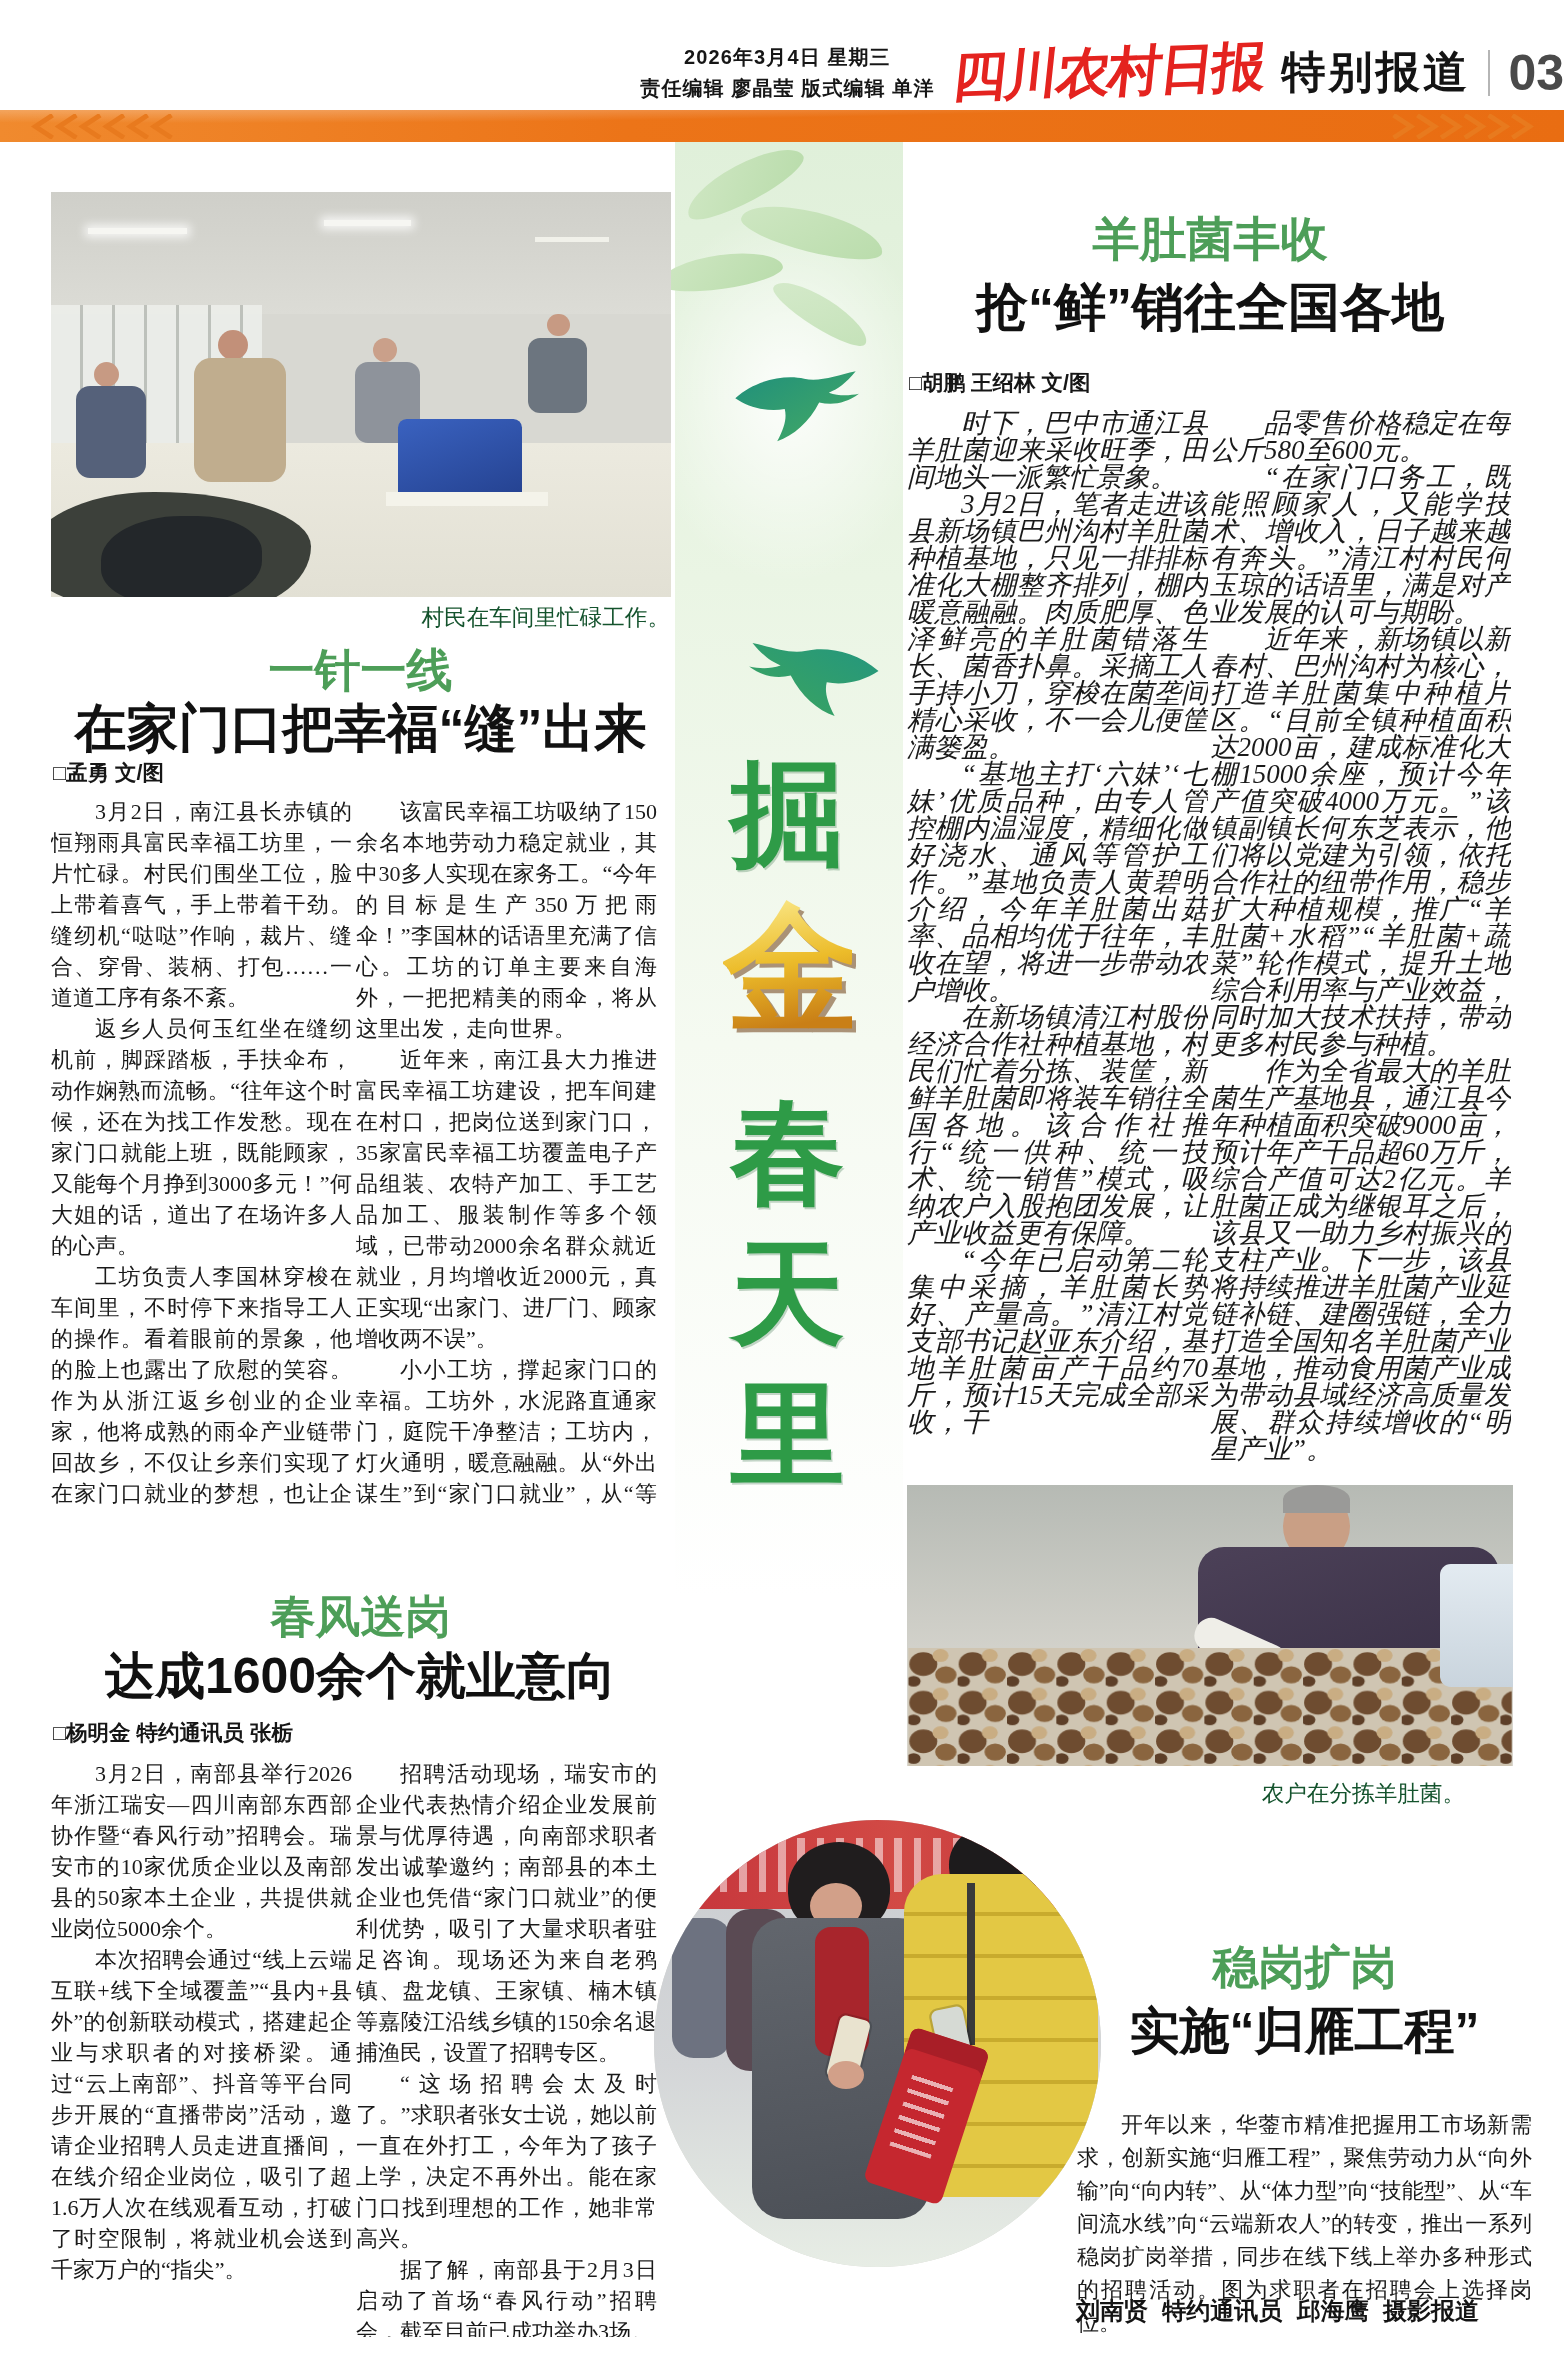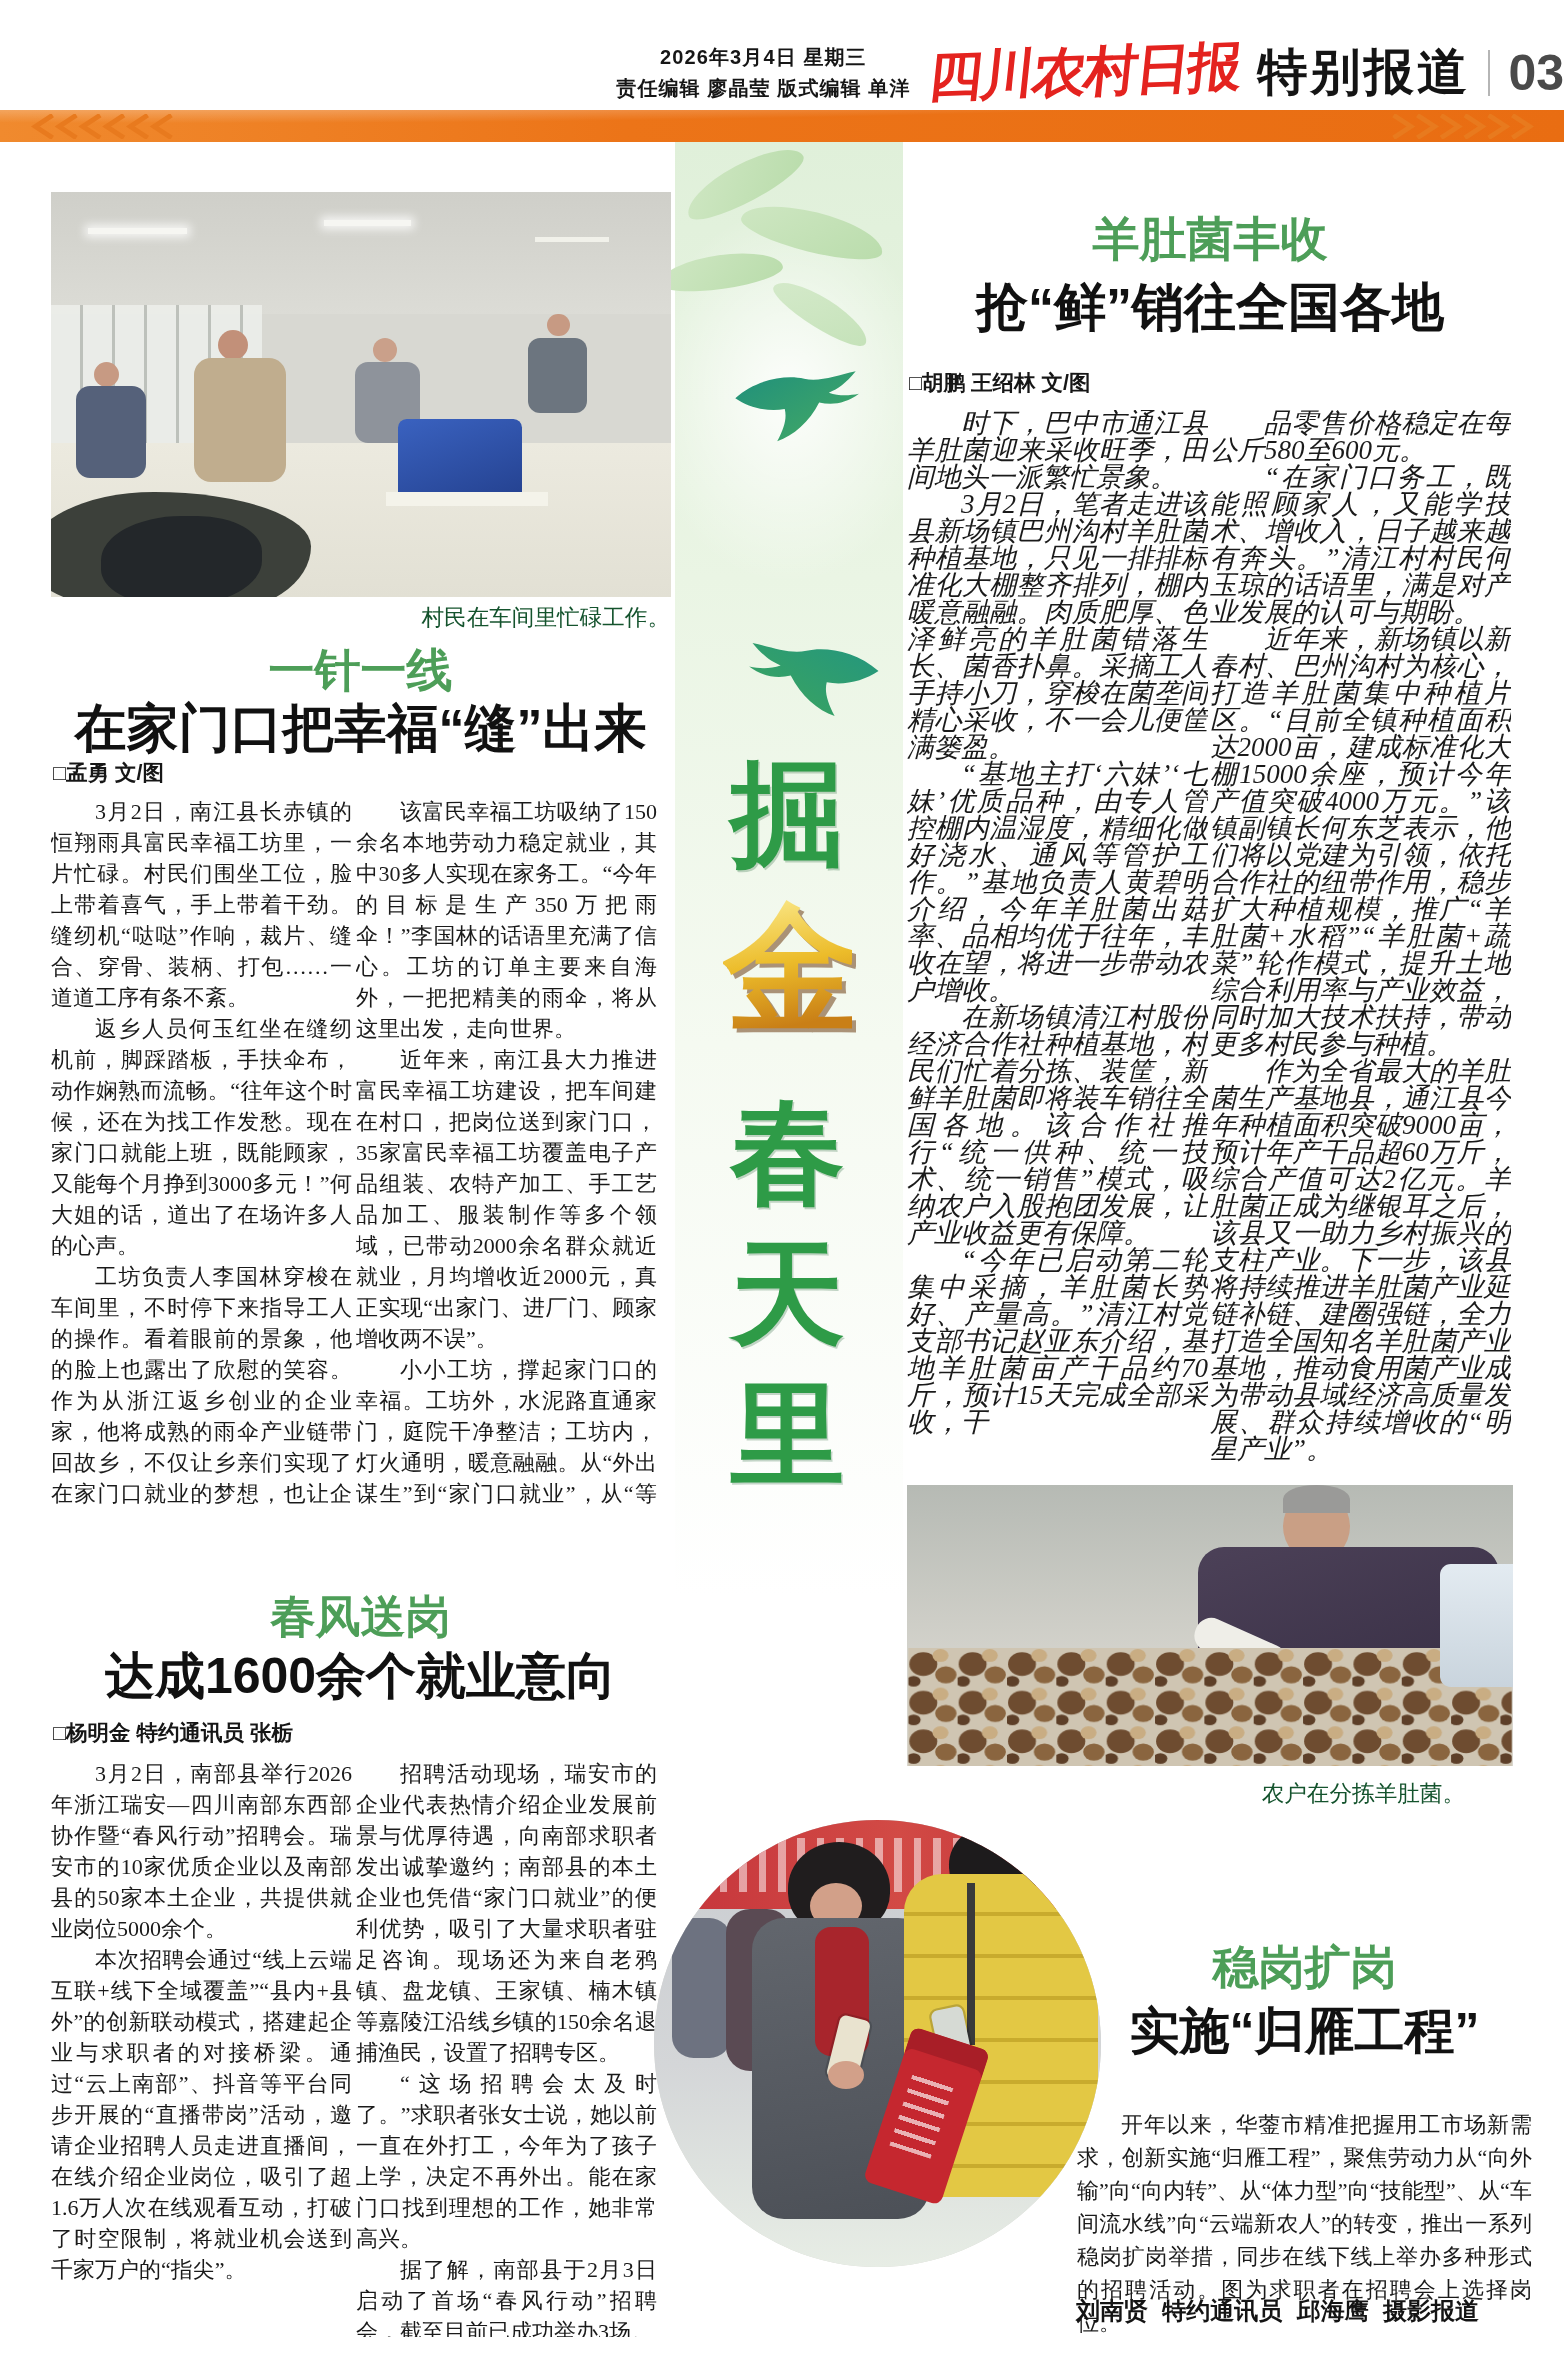--- a/index.html
+++ b/index.html
@@ -3,21 +3,21 @@
 <meta charset="utf-8">
 <style>
   html,body{margin:0;padding:0;background:#fff;}
   .page{position:relative;width:1564px;height:2366px;background:#ffffff;overflow:hidden;
         font-family:"Liberation Serif", serif;color:#1a1a1a;}
   
   .header{position:absolute;top:36px;left:0;width:100%;display:flex;justify-content:flex-end;align-items:center;gap:18px;}
   .hdr-left{text-align:center;font-family:"Liberation Sans",sans-serif;font-weight:bold;font-size:20px;line-height:1.55;color:#161616;letter-spacing:1.1px;}
   .masthead{font-size:54px;font-weight:900;color:#e4231f;font-family:"Liberation Serif",serif;
             transform:rotate(-2deg) skewX(-8deg);letter-spacing:-2.2px;white-space:nowrap;}
-  .section-title{font-family:Liberation Mono, monospace;font-size:50px;font-weight:bold;color:#141414;letter-spacing:3.2px;}
+  .section-title{font-family:Liberation Mono, monospace;font-size:44px;font-weight:bold;color:#141414;letter-spacing:3.2px;}
   .hdr-divider{width:2.2px;height:46px;background:#b5b5b5;}
   .page-num{font-family:"Liberation Sans",sans-serif;font-size:50px;font-weight:bold;color:#4a4a4a;}
   
   .band{position:absolute;top:110px;left:0;width:1564px;height:32px;
         background:linear-gradient(90deg,#f08a2e,#ec7418 40%,#e96d12);}
   .band::after{content:"";position:absolute;inset:0;
         background:radial-gradient(140% 260% at 12% -120%,rgba(255,255,255,.95),rgba(255,255,255,0) 62%);}
   .chev{position:absolute;top:114px;}
   
   .strip{position:absolute;left:675px;top:142px;width:228px;height:1454px;

